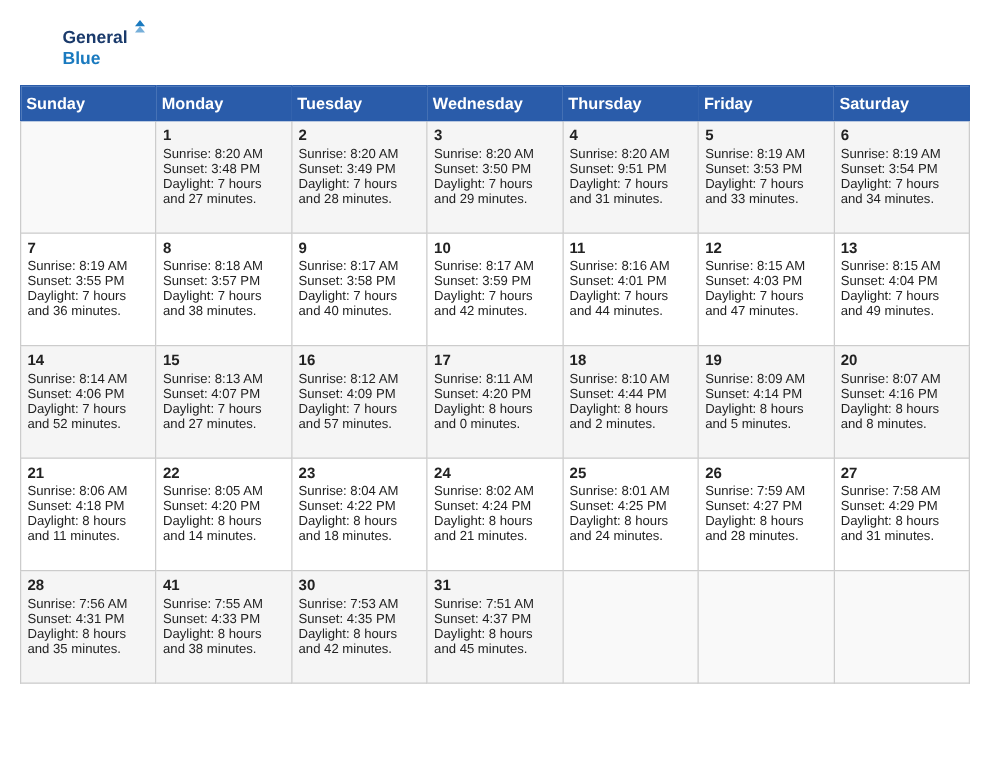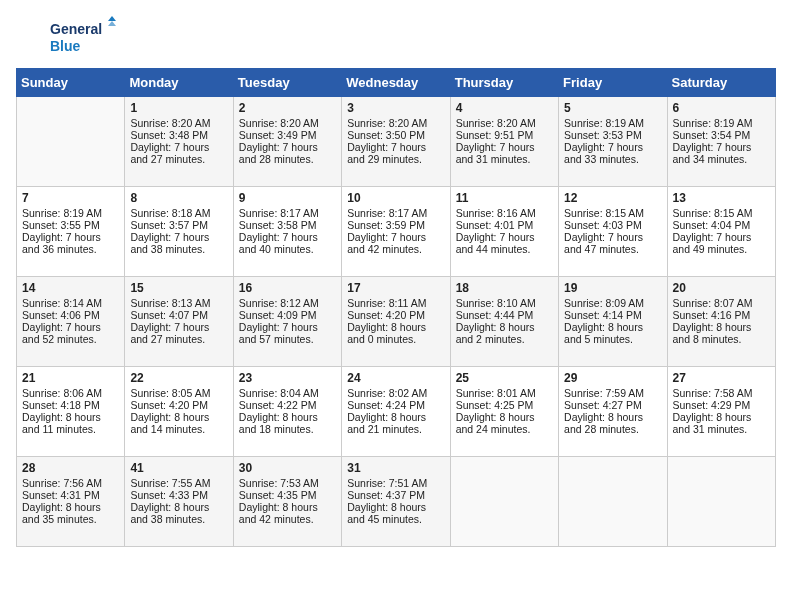--- a/index.html
+++ b/index.html
@@ -133,21 +133,21 @@
         <td><span class="day-num">18</span><span>Sunrise: 8:10 AM</span><br><span>Sunset: 4:44 PM</span><br><span>Daylight: 8 hours and 2 minutes.</span></td>
         <td><span class="day-num">19</span><span>Sunrise: 8:09 AM</span><br><span>Sunset: 4:14 PM</span><br><span>Daylight: 8 hours and 5 minutes.</span></td>
         <td><span class="day-num">20</span><span>Sunrise: 8:07 AM</span><br><span>Sunset: 4:16 PM</span><br><span>Daylight: 8 hours and 8 minutes.</span></td>
       </tr>
       <tr>
         <td><span class="day-num">21</span><span>Sunrise: 8:06 AM</span><br><span>Sunset: 4:18 PM</span><br><span>Daylight: 8 hours and 11 minutes.</span></td>
         <td><span class="day-num">22</span><span>Sunrise: 8:05 AM</span><br><span>Sunset: 4:20 PM</span><br><span>Daylight: 8 hours and 14 minutes.</span></td>
         <td><span class="day-num">23</span><span>Sunrise: 8:04 AM</span><br><span>Sunset: 4:22 PM</span><br><span>Daylight: 8 hours and 18 minutes.</span></td>
         <td><span class="day-num">24</span><span>Sunrise: 8:02 AM</span><br><span>Sunset: 4:24 PM</span><br><span>Daylight: 8 hours and 21 minutes.</span></td>
         <td><span class="day-num">25</span><span>Sunrise: 8:01 AM</span><br><span>Sunset: 4:25 PM</span><br><span>Daylight: 8 hours and 24 minutes.</span></td>
-        <td><span class="day-num">29</span><span>Sunrise: 7:59 AM</span><br><span>Sunset: 4:27 PM</span><br><span>Daylight: 8 hours and 28 minutes.</span></td>
+        <td><span class="day-num">26</span><span>Sunrise: 7:59 AM</span><br><span>Sunset: 4:27 PM</span><br><span>Daylight: 8 hours and 28 minutes.</span></td>
         <td><span class="day-num">27</span><span>Sunrise: 7:58 AM</span><br><span>Sunset: 4:29 PM</span><br><span>Daylight: 8 hours and 31 minutes.</span></td>
       </tr>
       <tr>
         <td><span class="day-num">28</span><span>Sunrise: 7:56 AM</span><br><span>Sunset: 4:31 PM</span><br><span>Daylight: 8 hours and 35 minutes.</span></td>
         <td><span class="day-num">41</span><span>Sunrise: 7:55 AM</span><br><span>Sunset: 4:33 PM</span><br><span>Daylight: 8 hours and 38 minutes.</span></td>
         <td><span class="day-num">30</span><span>Sunrise: 7:53 AM</span><br><span>Sunset: 4:35 PM</span><br><span>Daylight: 8 hours and 42 minutes.</span></td>
         <td><span class="day-num">31</span><span>Sunrise: 7:51 AM</span><br><span>Sunset: 4:37 PM</span><br><span>Daylight: 8 hours and 45 minutes.</span></td>
         <td class="empty-cell"></td>
         <td class="empty-cell"></td>
         <td class="empty-cell"></td>

